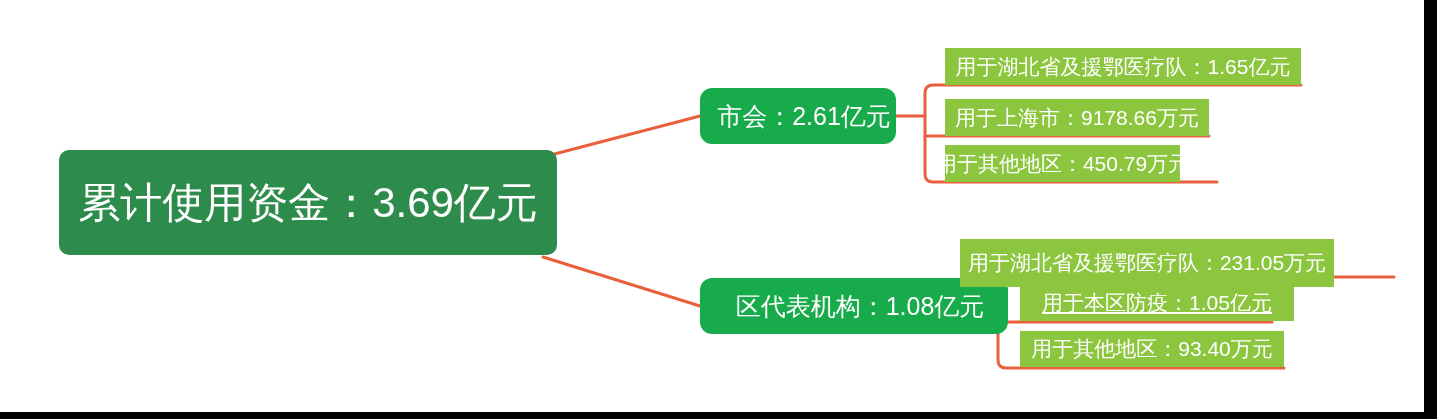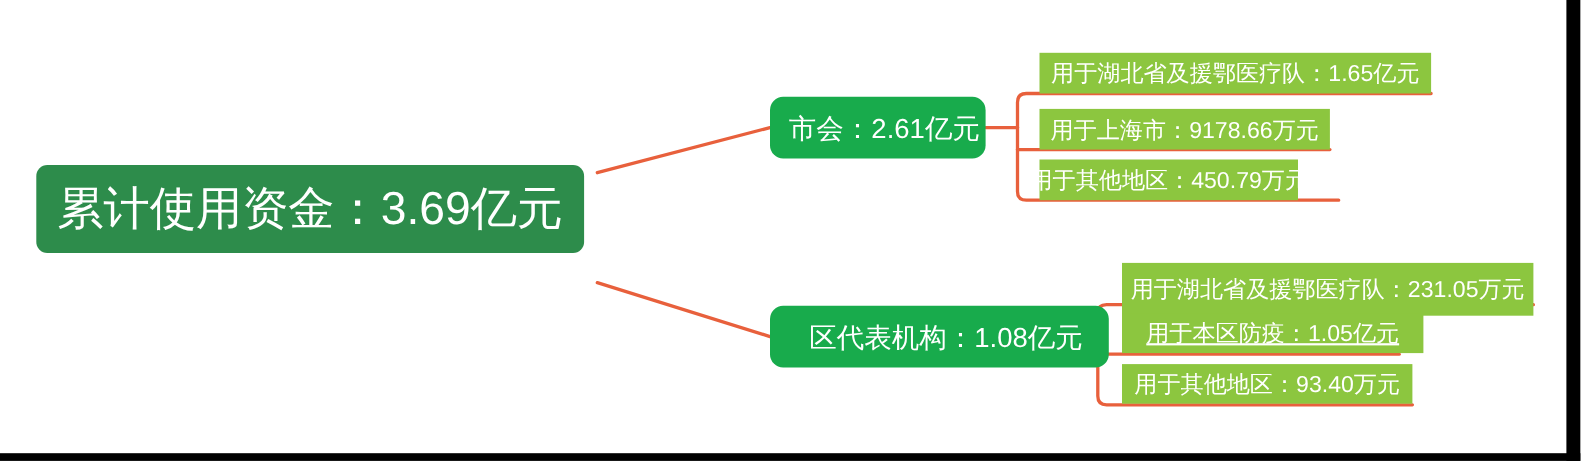--- a/index.html
+++ b/index.html
@@ -13,39 +13,39 @@
   .connectors{position:absolute;left:0;top:0;z-index:0;}
   .node{
     position:absolute;
     display:flex;align-items:center;justify-content:center;
     color:#ffffff;
     box-sizing:border-box;
     z-index:1;
     white-space:nowrap;
   }
   .root-node{
-    left:33px;top:150px;width:498px;height:80px;
+    left:59px;top:150px;width:498px;height:105px;
     background:#2d8c4b;border-radius:10px;
     font-size:42px;
   }
   .branch-node{
     background:#18ab4c;border-radius:12px;
     font-size:25px;
     padding-left:12px;
   }
   .branch-1{left:700px;top:88px;width:196px;height:56px;}
   .branch-2{left:700px;top:278px;width:308px;height:56px;}
   .leaf-node{
     background:#8cc63f;border-radius:0;
     font-size:21px;padding:0 6px;
   }
   .leaf-1{left:945px;top:48px;width:356px;height:37px;}
   .leaf-2{left:945px;top:99px;width:264px;height:37px;}
   .leaf-3{left:945px;top:145px;width:235px;height:37px;}
-  .leaf-4{left:1020px;top:239px;width:374px;height:48px;text-align:right;}
+  .leaf-4{left:960px;top:239px;width:374px;height:48px;text-align:right;}
   .leaf-5{left:1020px;top:285px;width:274px;height:36px;text-decoration:underline;}
   .leaf-6{left:1020px;top:331px;width:264px;height:36px;}
   .black-bar-bottom{
     position:absolute;left:0;top:412px;width:1437px;height:7px;
     background:#000000;z-index:2;
   }
   .black-bar-right{
     position:absolute;left:1424px;top:0;width:13px;height:419px;
     background:#000000;z-index:2;
   }

